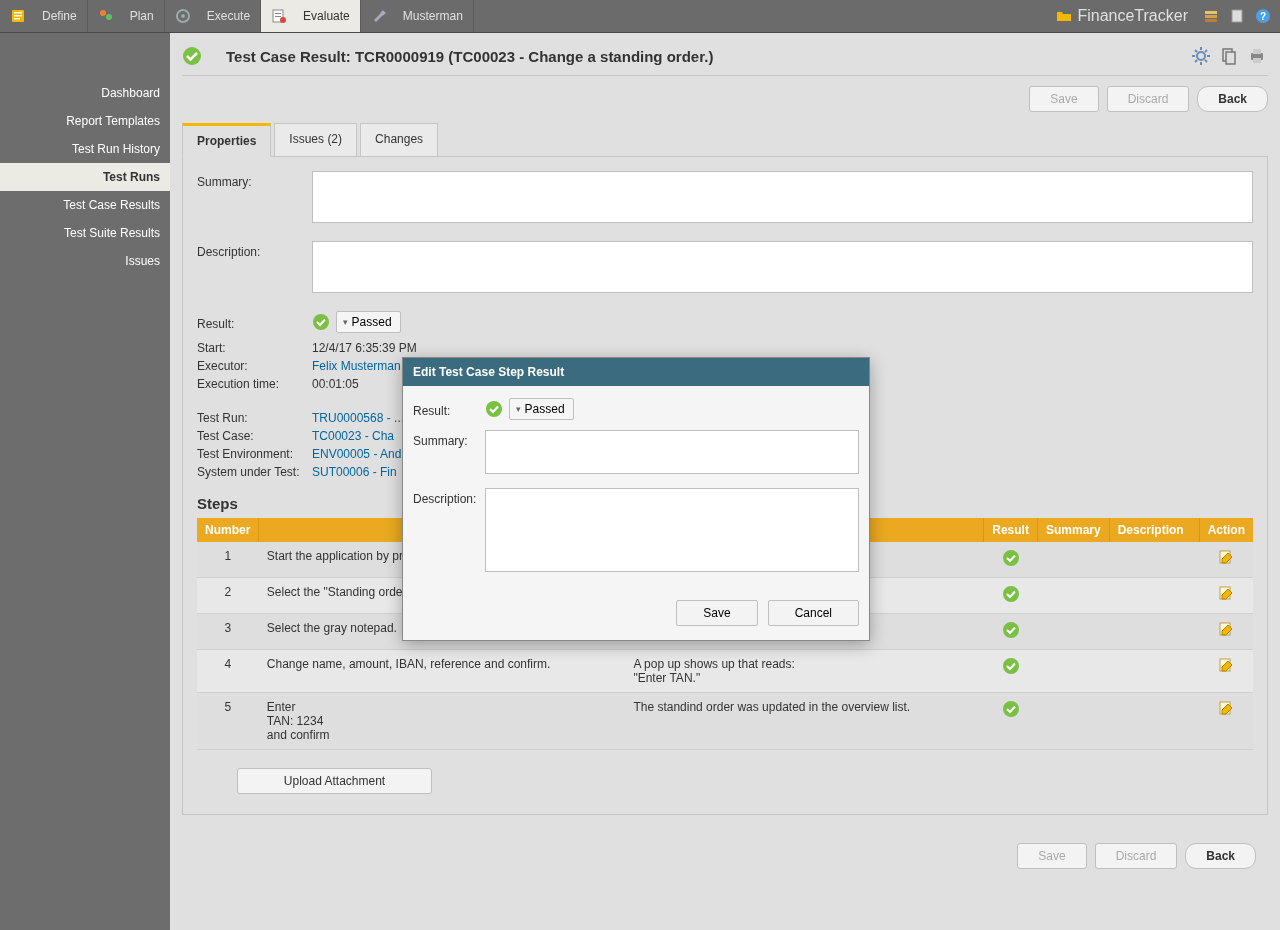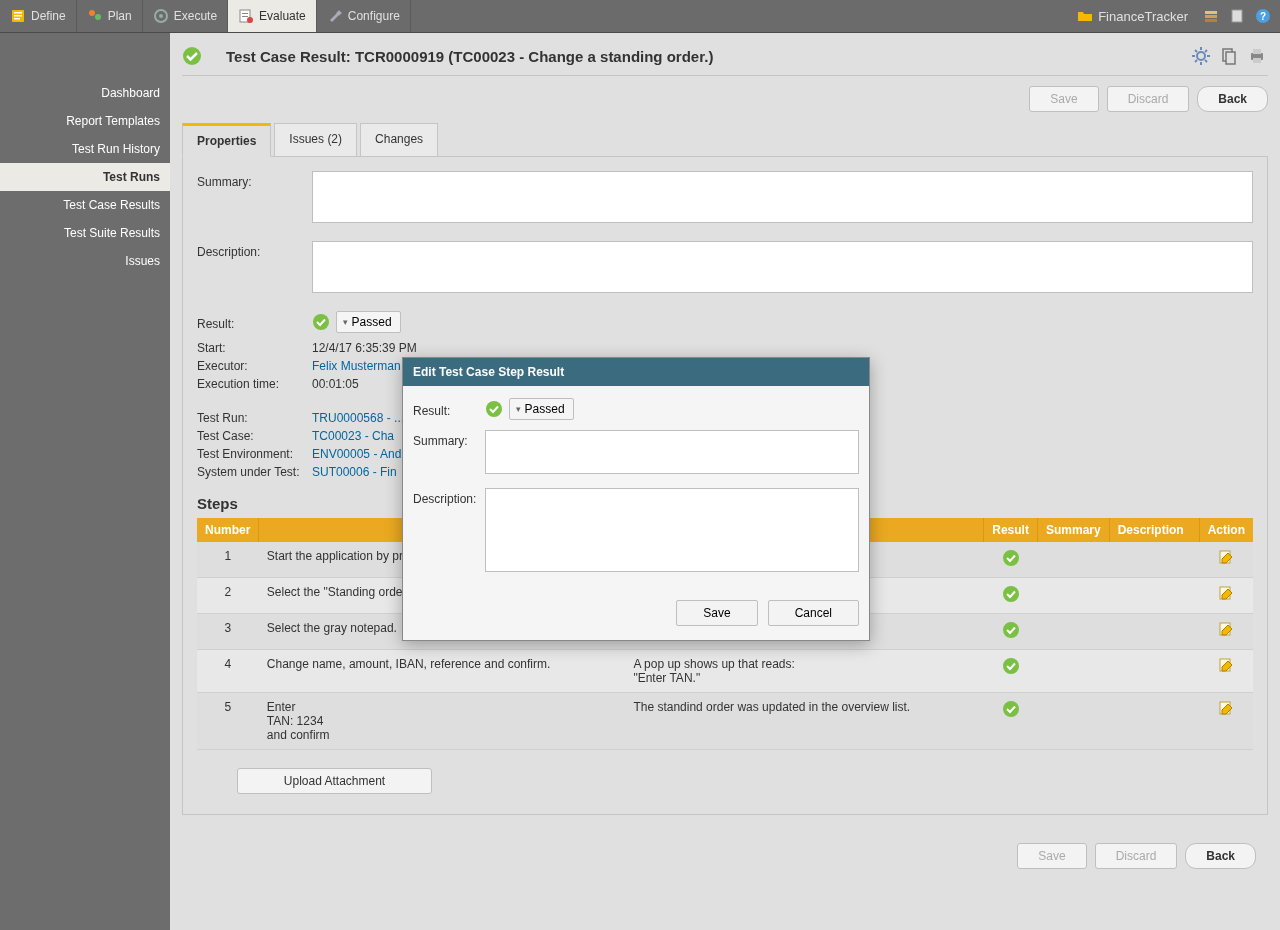--- a/index.html
+++ b/index.html
@@ -1,24 +1,24 @@
 <!DOCTYPE html>
 <html><head>
 <meta charset="utf-8">
 <style>
 * { box-sizing: border-box; margin: 0; padding: 0; font-family: Arial, Helvetica, sans-serif; }
 body { width: 1280px; height: 930px; background: #e0e0e0; overflow: hidden; position: relative; }
 
 
 .topbar { background: #6b6b6b; height: 33px; display: flex; align-items: stretch; border-bottom: 1px solid #4a4a4a; }
 .topbar-left { display: flex; }
-.topbar-item { display: flex; align-items: center; padding: 0 10px; color: #e0e0e0; font-size: 12px; cursor: pointer; gap: 5px; border-right: 1px solid #5a5a5a; }
+.topbar-item { display: flex; align-items: center; padding: 0 10px; color: #e0e0e0; font-size: 12px; cursor: pointer; gap: 16px; border-right: 1px solid #5a5a5a; }
 .topbar-item.active { background: #eceae5; color: #333; }
 .topbar-right { margin-left: auto; display: flex; align-items: center; padding-right: 6px; gap: 4px; }
-.proj-item { display: flex; align-items: center; gap: 5px; color: #e0e0e0; font-size: 13px; padding: 0 8px; cursor: pointer; }
+.proj-item { display: flex; align-items: center; gap: 5px; color: #e0e0e0; font-size: 16px; padding: 0 8px; cursor: pointer; }
 .topbar-icon-btn { width: 22px; height: 22px; display: flex; align-items: center; justify-content: center; cursor: pointer; }
 .tb-icon { width: 16px; height: 16px; }
 
 
 .main { display: flex; height: calc(930px - 33px); }
 
 
 .sidebar { width: 170px; background: #6d6d6d; display: flex; flex-direction: column; padding-top: 46px; }
 .sidebar-item { color: #fff; font-size: 12px; text-align: right; padding: 7px 10px; cursor: pointer; }
 .sidebar-item.active { background: #eceae5; color: #333; font-weight: bold; }
@@ -126,21 +126,21 @@
           <rect x="4" y="8" width="6" height="1" fill="#888"></rect>
           <circle cx="12" cy="12" r="3" fill="#d44"></circle>
         </svg>
       <span>Evaluate</span>
     </div>
     <div class="topbar-item">
       <svg class="tb-icon" viewBox="0 0 16 16">
           <path d="M3 12 L10 5 L12 7 L5 14 Z" fill="#aab"></path>
           <rect x="10" y="3" width="4" height="4" fill="#aab" transform="rotate(45 12 5)"></rect>
         </svg>
-      <span>Configure</span>
+      <span>Musterman</span>
     </div>
   </div>
   <div class="topbar-right">
     <div class="proj-item">
       <svg class="tb-icon" viewBox="0 0 16 16">
           <path d="M1 4 L6 4 L7 6 L15 6 L15 13 L1 13 Z" fill="#f5b800"></path>
         </svg>
       <span>FinanceTracker</span>
     </div>
     <div class="topbar-icon-btn">

